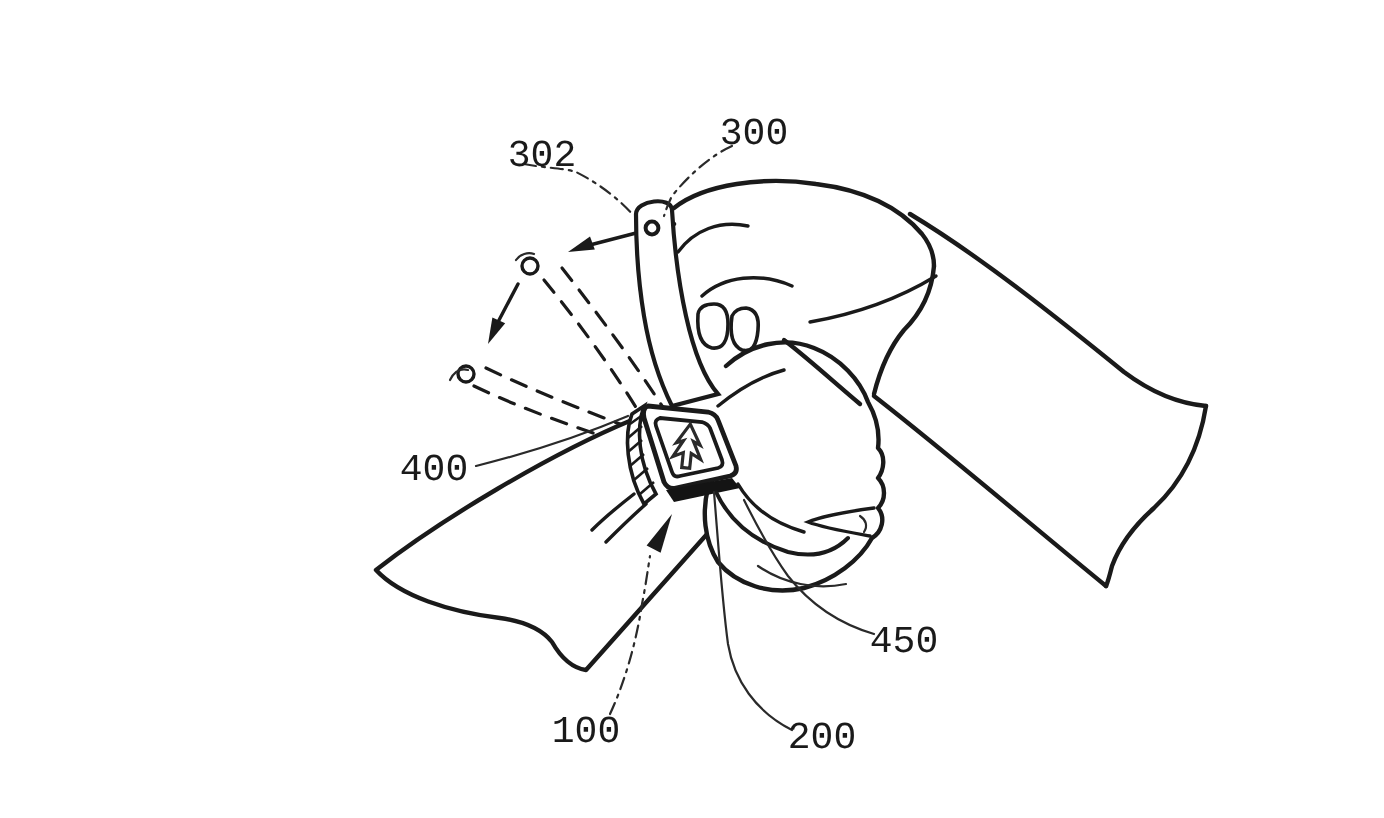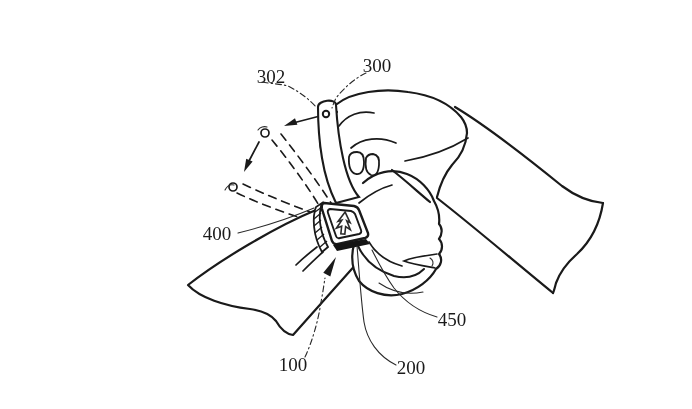--- a/index.html
+++ b/index.html
@@ -1,21 +1,21 @@
 <!DOCTYPE html>
 <html><head>
 <meta charset="utf-8">
 <style>
   html,body{margin:0;padding:0;background:#ffffff;}
   .canvas{
     position:relative;
     width:692px;height:409px;
     background:#ffffff;
     overflow:hidden;
-    font-family:Liberation Serif, serif;
+    font-family:Liberation Mono, monospace;
   }
   svg{display:block}
   .outline{fill:none;stroke:#1a1a1a;stroke-width:2.2;stroke-linecap:round;stroke-linejoin:round;}
   .thin{fill:none;stroke:#1a1a1a;stroke-width:1.7;stroke-linecap:round;}
   .hair{fill:none;stroke:#2a2a2a;stroke-width:1.1;stroke-linecap:round;}
   .leader{fill:none;stroke:#2a2a2a;stroke-width:1.1;stroke-linecap:round;}
   .leader.dashdot{stroke-dasharray:6 3 1.5 3;}
   .ghost{fill:none;stroke:#1a1a1a;stroke-width:1.6;stroke-dasharray:8 6;stroke-linecap:round;}
   .whitefill{fill:#ffffff;stroke:#1a1a1a;}
   .reflabel{font-size:19px;fill:#1a1a1a;}

